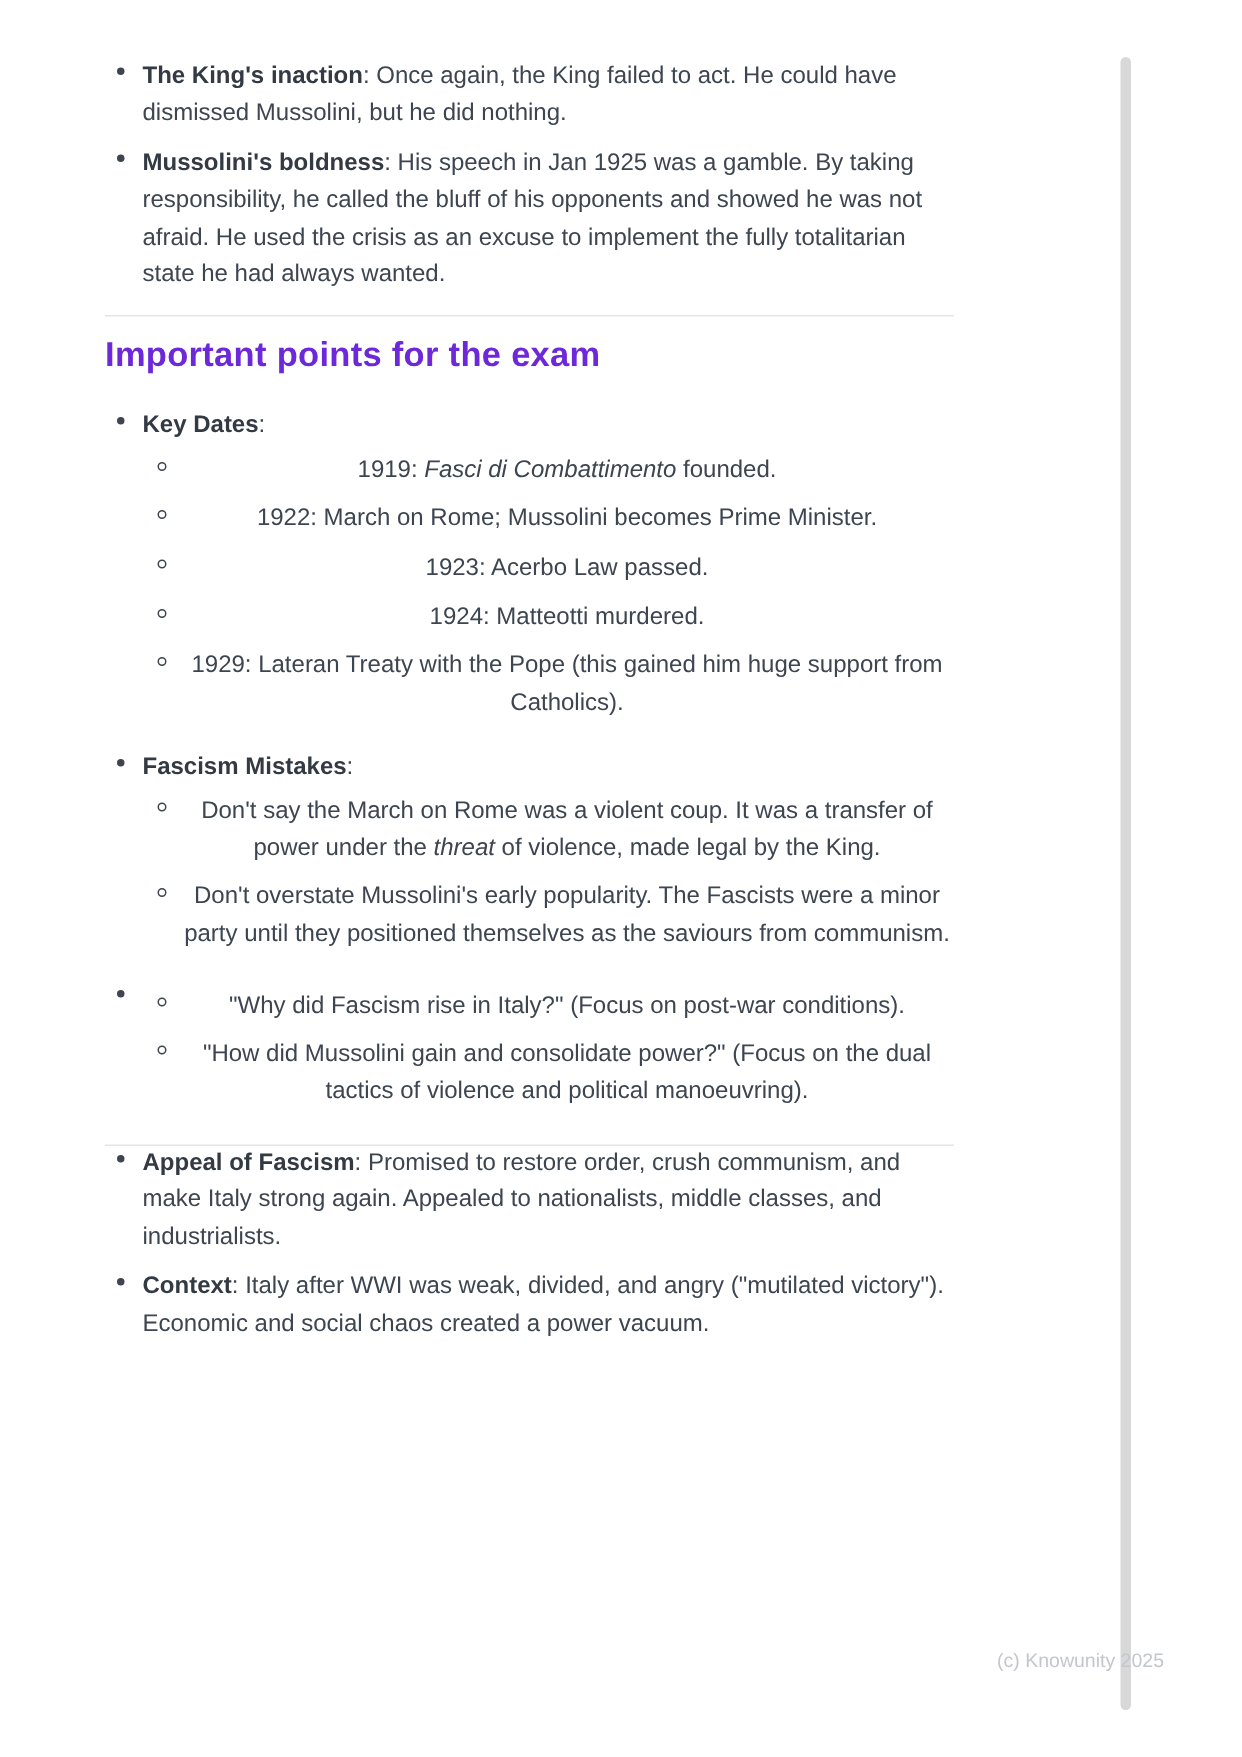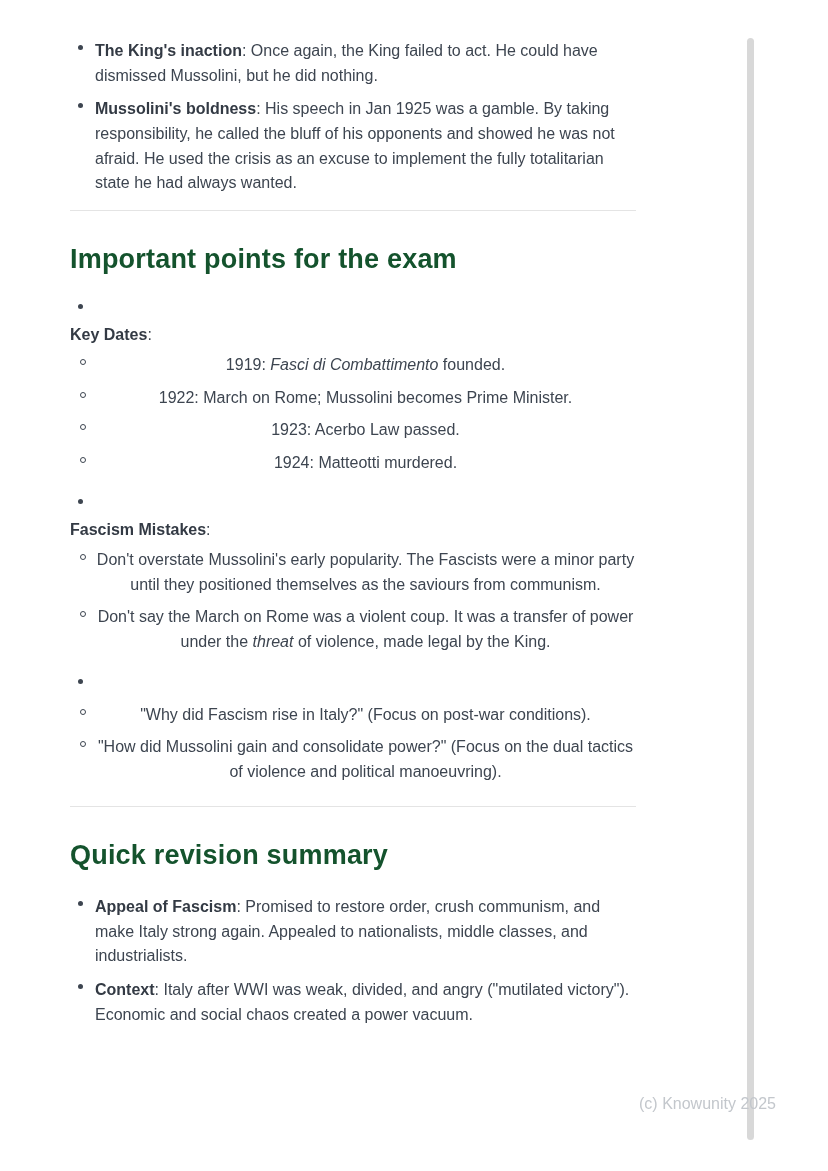--- a/index.html
+++ b/index.html
@@ -21,21 +21,21 @@
   .content {
     position: absolute;
     left: 70px;
     top: 39px;
     width: 566px;
   }
 
   ul { list-style: none; }
 
   .b-item { display: flex; margin-bottom: 9px; }
-  .group-item { margin-bottom: 10px; flex-direction: column; }
+  .group-item { margin-bottom: 10px; }
 
   .b-marker {
     flex: 0 0 25px;
     padding-left: 8px;
   }
   .disc {
     display: inline-block;
     width: 5px; height: 5px;
     border-radius: 50%;
     background: #3d4550;
@@ -63,42 +63,42 @@
   .s-body { flex: 1 1 auto; text-align: center; }
   .s-body em, .b-body em { font-style: italic; }
 
   hr.divider {
     border: none;
     border-top: 1px solid #e4e4e4;
     margin: 14px 0 0 0;
   }
 
   h2.faded {
-    font-size: 27px;
+    font-size: 23px;
     font-weight: 700;
-    color: #14532d;
-    margin: 28px 0 18px 0;
+    color: #6d28d9;
+    margin: 8px 0 18px 0;
     letter-spacing: 0.2px;
   }
 
   .scrollbar {
     position: absolute;
     right: 74px;
     top: 38px;
     width: 7px;
     height: 1102px;
     background: #d8d8d8;
     border-radius: 4px;
   }
 
   .watermark {
     position: absolute;
     right: 52px;
     bottom: 54px;
-    font-size: 16px;
+    font-size: 13px;
     color: #c3c7cc;
     z-index: 2;
     white-space: nowrap;
   }
 </style>
 </head>
 <body>
 
 <div class="page">
   <div class="content">
@@ -134,36 +134,40 @@
               <div class="s-body"><span>1922: March on Rome; Mussolini becomes Prime Minister.</span><em></em><span></span></div>
             </li>
             <li class="s-item">
               <span class="s-marker"><span class="circle"></span></span>
               <div class="s-body"><span>1923: Acerbo Law passed.</span><em></em><span></span></div>
             </li>
             <li class="s-item">
               <span class="s-marker"><span class="circle"></span></span>
               <div class="s-body"><span>1924: Matteotti murdered.</span><em></em><span></span></div>
             </li>
+            <li class="s-item">
+              <span class="s-marker"><span class="circle"></span></span>
+              <div class="s-body"><span>1929: Lateran Treaty with the Pope (this gained him huge support from Catholics).</span><em></em><span></span></div>
+            </li>
           </ul>
         </div>
       </li>
 
       <li class="b-item group-item">
         <span class="b-marker"><span class="disc"></span></span>
         <div class="b-body">
           <div><strong class="term">Fascism Mistakes</strong><span>:</span></div>
           <ul class="sub">
             <li class="s-item">
               <span class="s-marker"><span class="circle"></span></span>
+              <div class="s-body"><span>Don't say the March on Rome was a violent coup. It was a transfer of power under the </span><em>threat</em><span> of violence, made legal by the King.</span></div>
+            </li>
+            <li class="s-item">
+              <span class="s-marker"><span class="circle"></span></span>
               <div class="s-body"><span>Don't overstate Mussolini's early popularity. The Fascists were a minor party until they positioned themselves as the saviours from communism.</span><em></em><span></span></div>
-            </li>
-            <li class="s-item">
-              <span class="s-marker"><span class="circle"></span></span>
-              <div class="s-body"><span>Don't say the March on Rome was a violent coup. It was a transfer of power under the </span><em>threat</em><span> of violence, made legal by the King.</span></div>
             </li>
           </ul>
         </div>
       </li>
 
       <li class="b-item group-item">
         <span class="b-marker"><span class="disc"></span></span>
         <div class="b-body">
           <ul class="sub">
             <li class="s-item">
@@ -175,21 +179,20 @@
               <div class="s-body"><span>"How did Mussolini gain and consolidate power?" (Focus on the dual tactics of violence and political manoeuvring).</span><em></em><span></span></div>
             </li>
           </ul>
         </div>
       </li>
 
     </ul>
 
     <hr class="divider">
 
-    <h2 class="faded">Quick revision summary</h2>
 
     <ul>
       <li class="b-item">
         <span class="b-marker"><span class="disc"></span></span>
         <div class="b-body"><strong class="term">Appeal of Fascism</strong><span>: Promised to restore order, crush communism, and make Italy strong again. Appealed to nationalists, middle classes, and industrialists.</span></div>
       </li>
       <li class="b-item">
         <span class="b-marker"><span class="disc"></span></span>
         <div class="b-body"><strong class="term">Context</strong><span>: Italy after WWI was weak, divided, and angry ("mutilated victory"). Economic and social chaos created a power vacuum.</span></div>
       </li>

